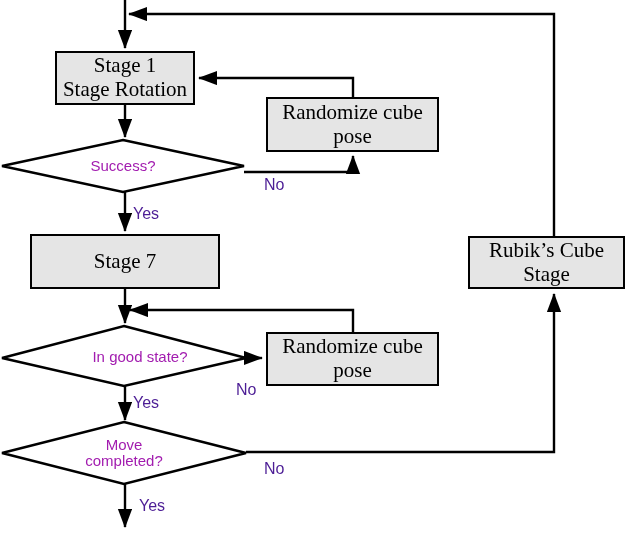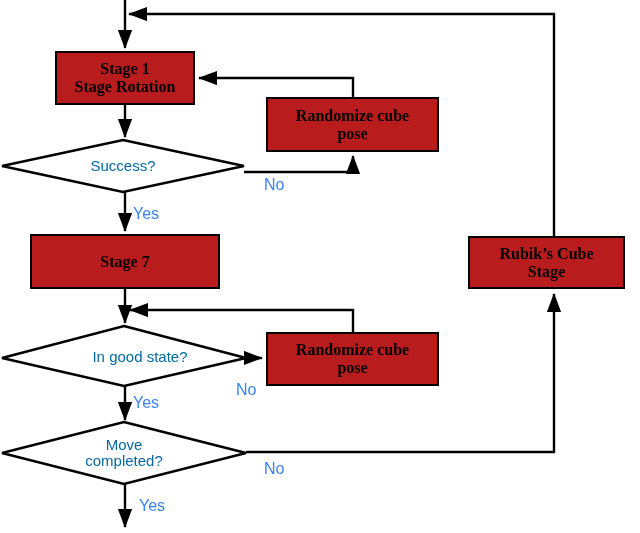--- a/index.html
+++ b/index.html
@@ -17,53 +17,52 @@
   svg.flow {
     position: absolute;
     left: 0;
     top: 0;
     width: 640px;
     height: 533px;
   }
   .node-box {
     position: absolute;
     border: 2.5px solid #000000;
-    background: #b91c1c;
+    background: #e5e5e5;
     box-sizing: border-box;
     display: flex;
     flex-direction: column;
     align-items: center;
     justify-content: center;
     font-family: "Liberation Serif", "DejaVu Serif", serif;
-    font-size: 16px;
+    font-size: 21px;
     line-height: 1.12;
     color: #000000;
     text-align: center;
     white-space: nowrap;
-    font-weight: bold;
   }
   .node-box .l2 { display: block; }
   .diamond-label {
     position: absolute;
     font-family: "Liberation Sans", "DejaVu Sans", sans-serif;
     font-size: 15px;
     line-height: 1.1;
-    color: #0369a1;
+    color: #a21caf;
     text-align: center;
     white-space: nowrap;
     display: flex;
     flex-direction: column;
     align-items: center;
     justify-content: center;
   }
   .edge-label {
     position: absolute;
     font-family: "Liberation Sans", "DejaVu Sans", sans-serif;
     font-size: 16px;
-    color: #3b82f6;
+    color: #4c1d95;
     white-space: nowrap;
   }
 </style>
 </head>
 <body>
 
 <div id="canvas">
 
   <svg class="flow" viewBox="0 0 640 533">
     <defs>

